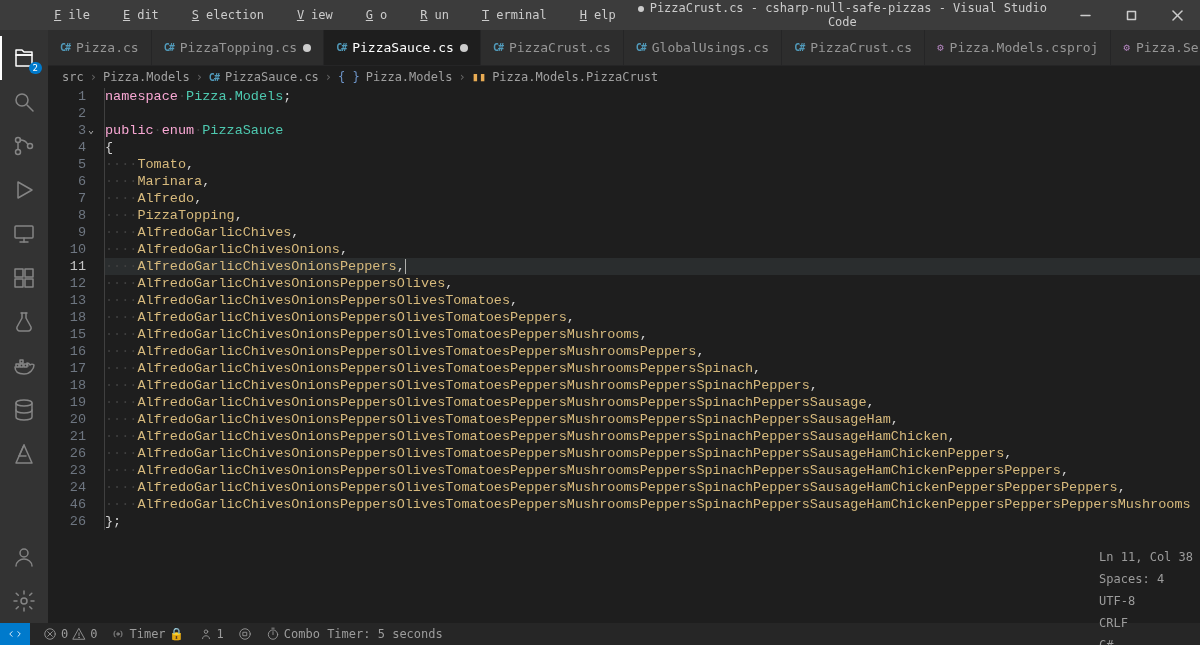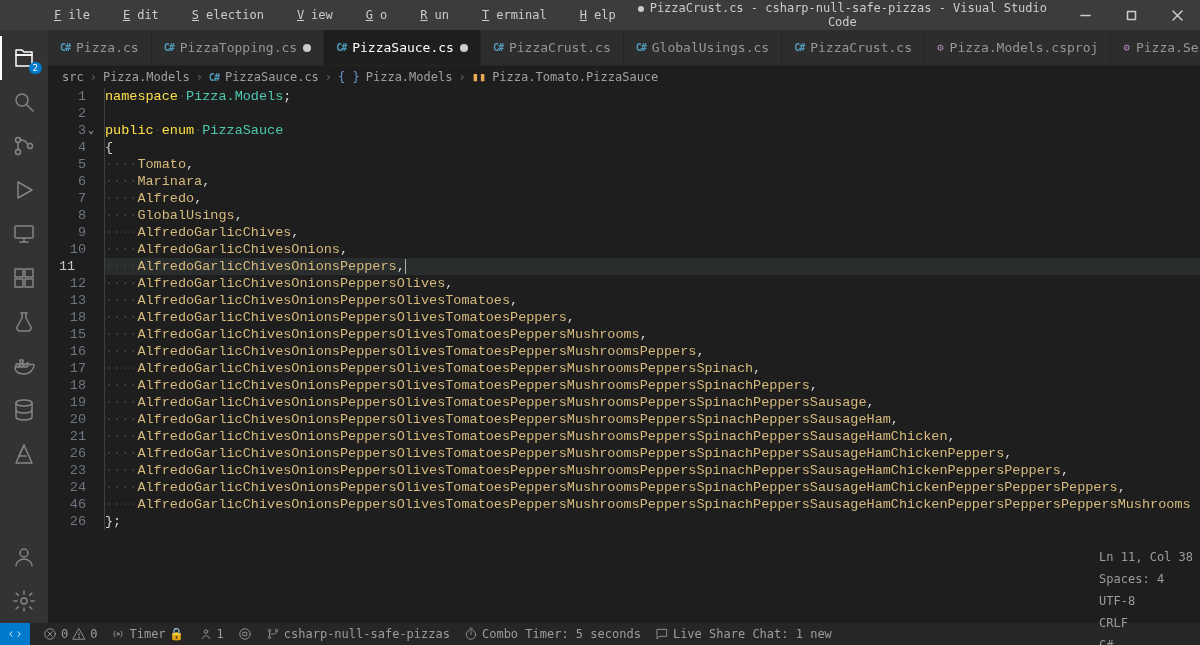--- a/index.html
+++ b/index.html
@@ -29,26 +29,26 @@
   .tab .mod-dot { width:8px; height:8px; border-radius:50%; background:#ccc; display:inline-block; }
 
   .breadcrumb { height:22px; padding:0 14px; font-size:12px; color:#a0a0a0; display:flex; align-items:center; gap:6px; background:#1e1e1e; }
   .breadcrumb .sep { color:#666; }
   .breadcrumb .bc-icon { color:#e8ab53; }
   .breadcrumb .csic { color:#6e95c9; }
 
   .code-wrap { flex:1; display:flex; font-family:"Consolas","Courier New",monospace; font-size:13.5px; line-height:17px; overflow:hidden; position:relative; }
   .gutter { width:56px; text-align:right; color:#6e7681; padding-right:18px; user-select:none; position:relative; }
   .gutter .ln { height:17px; }
-  .gutter .ln.current { color:#c6c6c6;text-align:center; }
+  .gutter .ln.current { color:#c6c6c6; }
   .fold { position:absolute; left:40px; top:34px; color:#c5c5c5; cursor:pointer; font-size:10px; }
   .code { flex:1; padding-right:10px; }
   .code .row { height:17px; white-space:pre; }
   .code .row.hl { background:#2a2d2e; }
-  .kw { color:#fde047; }
+  .kw { color:#f9a8d4; }
   .type { color:#4ec9b0; }
   .enum-mem { color:#e0a75e; color:#d7ba7d; }
   .punct { color:#d4d4d4; }
   .ws { color:#404040; }
   .indent-guide { border-left:1px solid #404040; display:inline-block; height:17px; vertical-align:top; }
   .cursor { display:inline-block; width:1px; height:15px; background:#aeafad; vertical-align:text-bottom; }
 
   .statusbar { height:22px; background:#262626; display:flex; align-items:center; font-size:12px; color:#9c9c9c; padding:0 0 0 0; }
   .statusbar .remote { background:#007acc; color:#fff; height:22px; display:flex; align-items:center; padding:0 8px; margin-right:6px; cursor:pointer; }
   .sb-item { padding:0 7px; display:flex; align-items:center; gap:4px; cursor:pointer; height:22px; }
@@ -228,21 +228,21 @@
         <span class="sep">›</span>
       <span>Pizza.Models</span>
         <span class="sep">›</span>
       <span class="fi-cs">C#</span>
       <span>PizzaSauce.cs</span>
         <span class="sep">›</span>
       <span class="csic">{ }</span>
       <span>Pizza.Models</span>
         <span class="sep">›</span>
       <span class="bc-icon">▮▮</span>
-      <span>Pizza.Tomato.PizzaSauce</span>
+      <span>Pizza.Models.PizzaCrust</span>
     </div>
 
     <div class="code-wrap">
       <div class="gutter">
           <div class="ln">1</div>
           <div class="ln">2</div>
           <div class="ln">3</div>
           <div class="ln">4</div>
           <div class="ln">5</div>
           <div class="ln">6</div>
@@ -269,21 +269,21 @@
           <div class="fold">⌄</div>
         </div>
       <div class="code">
           <div class="row"><span class="indent-guide"></span><span class="kw">namespace</span><span class="ws">·</span><span class="type">Pizza.Models</span><span class="punct">;</span></div>
           <div class="row"><span class="indent-guide"></span></div>
           <div class="row"><span class="indent-guide"></span><span class="kw">public</span><span class="ws">·</span><span class="kw">enum</span><span class="ws">·</span><span class="type">PizzaSauce</span></div>
           <div class="row"><span class="indent-guide"></span><span class="punct">{</span></div>
           <div class="row"><span class="indent-guide"></span><span class="ws">····</span><span class="enum-mem">Tomato</span><span class="punct">,</span></div>
           <div class="row"><span class="indent-guide"></span><span class="ws">····</span><span class="enum-mem">Marinara</span><span class="punct">,</span></div>
           <div class="row"><span class="indent-guide"></span><span class="ws">····</span><span class="enum-mem">Alfredo</span><span class="punct">,</span></div>
-          <div class="row"><span class="indent-guide"></span><span class="ws">····</span><span class="enum-mem">GlobalUsings</span><span class="punct">,</span></div>
+          <div class="row"><span class="indent-guide"></span><span class="ws">····</span><span class="enum-mem">PizzaTopping</span><span class="punct">,</span></div>
           <div class="row"><span class="indent-guide"></span><span class="ws">····</span><span class="enum-mem">AlfredoGarlicChives</span><span class="punct">,</span></div>
           <div class="row"><span class="indent-guide"></span><span class="ws">····</span><span class="enum-mem">AlfredoGarlicChivesOnions</span><span class="punct">,</span></div>
           <div class="row hl"><span class="indent-guide"></span><span class="ws">····</span><span class="enum-mem">AlfredoGarlicChivesOnionsPeppers</span><span class="punct">,</span><span class="cursor"></span></div>
           <div class="row"><span class="indent-guide"></span><span class="ws">····</span><span class="enum-mem">AlfredoGarlicChivesOnionsPeppersOlives</span><span class="punct">,</span></div>
           <div class="row"><span class="indent-guide"></span><span class="ws">····</span><span class="enum-mem">AlfredoGarlicChivesOnionsPeppersOlivesTomatoes</span><span class="punct">,</span></div>
           <div class="row"><span class="indent-guide"></span><span class="ws">····</span><span class="enum-mem">AlfredoGarlicChivesOnionsPeppersOlivesTomatoesPeppers</span><span class="punct">,</span></div>
           <div class="row"><span class="indent-guide"></span><span class="ws">····</span><span class="enum-mem">AlfredoGarlicChivesOnionsPeppersOlivesTomatoesPeppersMushrooms</span><span class="punct">,</span></div>
           <div class="row"><span class="indent-guide"></span><span class="ws">····</span><span class="enum-mem">AlfredoGarlicChivesOnionsPeppersOlivesTomatoesPeppersMushroomsPeppers</span><span class="punct">,</span></div>
           <div class="row"><span class="indent-guide"></span><span class="ws">····</span><span class="enum-mem">AlfredoGarlicChivesOnionsPeppersOlivesTomatoesPeppersMushroomsPeppersSpinach</span><span class="punct">,</span></div>
           <div class="row"><span class="indent-guide"></span><span class="ws">····</span><span class="enum-mem">AlfredoGarlicChivesOnionsPeppersOlivesTomatoesPeppersMushroomsPeppersSpinachPeppers</span><span class="punct">,</span></div>
@@ -336,41 +336,26 @@
     <span>1</span>
   </div>
   <div class="sb-item">
     <svg width="14" height="14" viewBox="0 0 24 24">
         <circle cx="12" cy="12" r="9"></circle>
         <rect x="9" y="9" width="6" height="6"></rect>
       </svg>
   </div>
   <div class="sb-item">
     <svg width="14" height="14" viewBox="0 0 24 24">
-        <circle cx="6" cy="6" r="2"></circle>
-        <circle cx="6" cy="18" r="2"></circle>
-        <circle cx="18" cy="6" r="2"></circle>
-        <path d="M6 8v8M18 8c0 5-6 4-10 4"></path>
-      </svg>
-    <span>csharp-null-safe-pizzas</span>
-  </div>
-  <div class="sb-item">
-    <svg width="14" height="14" viewBox="0 0 24 24">
         <circle cx="12" cy="13" r="8"></circle>
         <line x1="12" y1="13" x2="12" y2="8"></line>
         <line x1="10" y1="2" x2="14" y2="2"></line>
       </svg>
     <span>Combo Timer: 5 seconds</span>
   </div>
-  <div class="sb-item">
-    <svg width="14" height="14" viewBox="0 0 24 24">
-        <path d="M4 4h16v12H8l-4 4z"></path>
-      </svg>
-    <span>Live Share Chat: 1 new</span>
-  </div>
 
   <div class="sb-right">
     <div class="sb-item">
         <span>Ln 11, Col 38</span>
       </div>
     <div class="sb-item">
         <span>Spaces: 4</span>
       </div>
     <div class="sb-item">
         <span>UTF-8</span>

